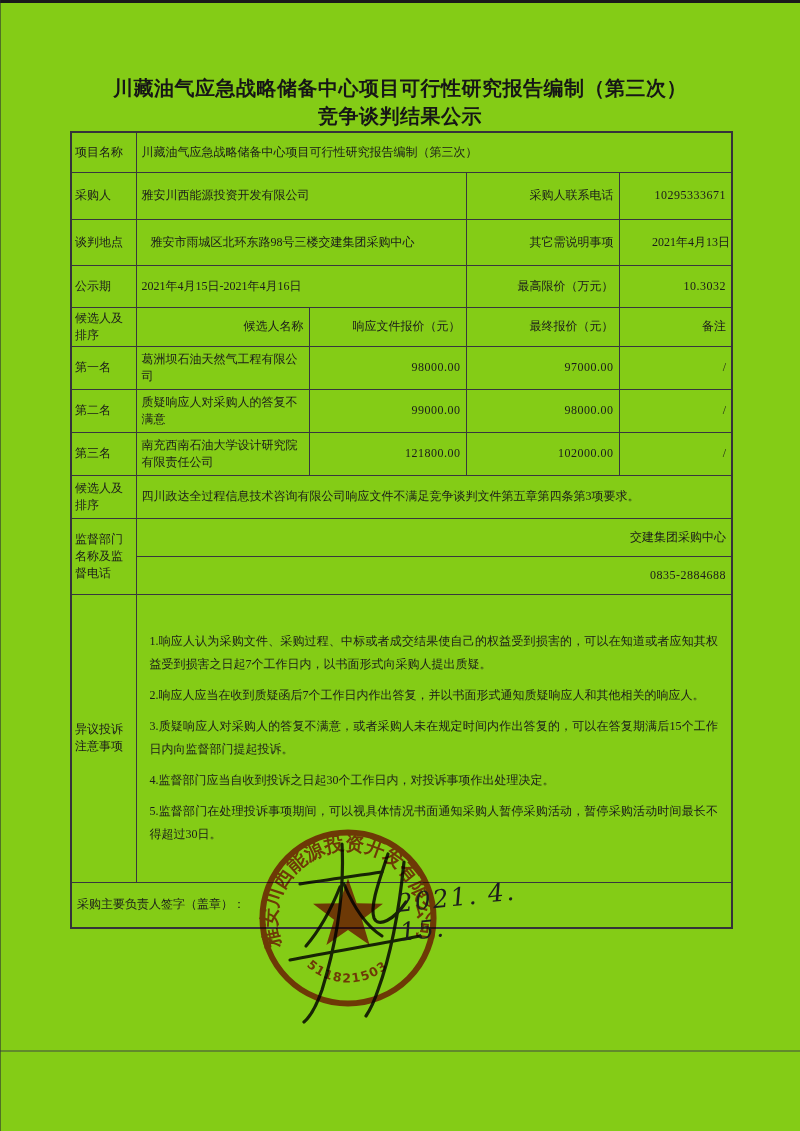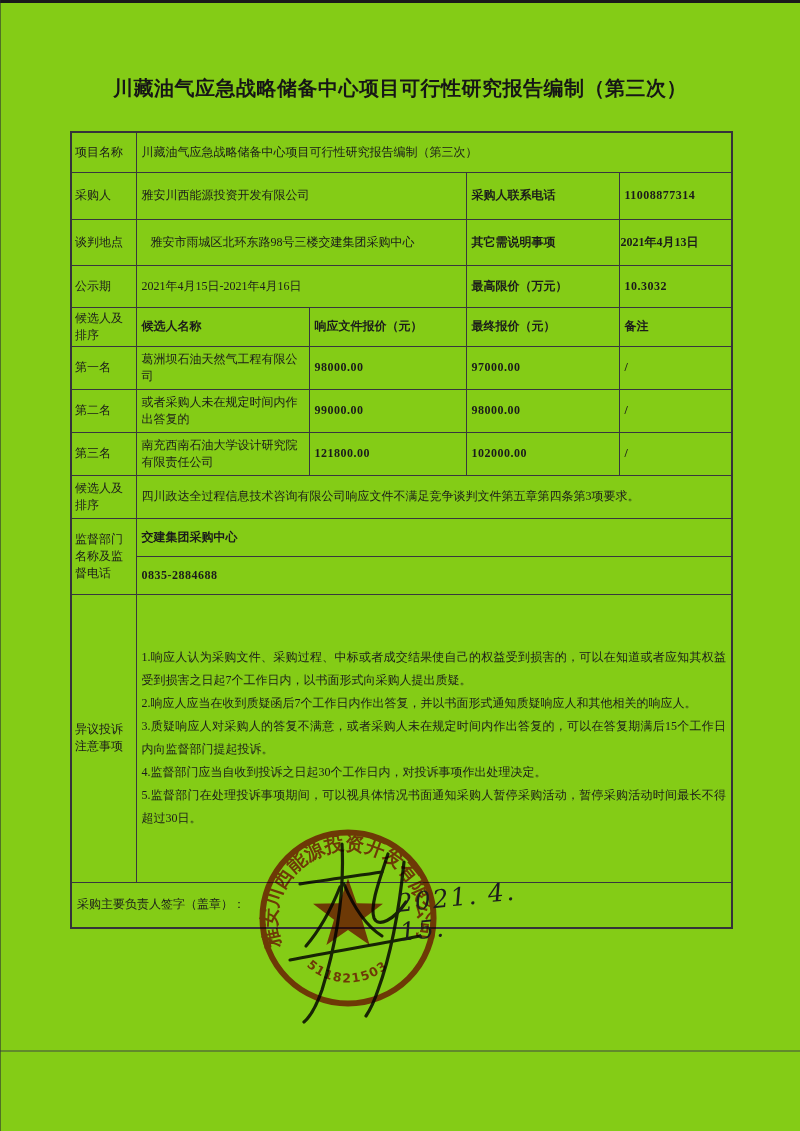--- a/index.html
+++ b/index.html
@@ -24,23 +24,23 @@
            font-size:20px; line-height:28px; letter-spacing:.5px; color:#161616; }
 
   table.main{
     position:absolute; left:70px; top:131px; width:661px;
     border-collapse:collapse; table-layout:fixed;
     border:2px solid #35343a;
     font-size:12px; color:#1b1b1b;
   }
   td{ border:1px solid #38373d; vertical-align:middle; padding:2px 5px; overflow:hidden; }
   td.lbl{ padding:2px 3px; }
-  .c{ text-align:left;font-weight:bold; }
+  .c{ text-align:right; }
   .num{ letter-spacing:.5px; }
-  .items p{ line-height:23px; margin:0; text-align:justify; }
+  .items p{ line-height:23px; margin:8px; text-align:justify; }
 
   
   .stamp{ position:absolute; left:256px; top:826px; width:184px; height:184px;
           mix-blend-mode:multiply; opacity:.92; }
   .signature{ position:absolute; left:270px; top:832px; width:190px; height:200px;
               mix-blend-mode:multiply; }
   .hand-date{
     position:absolute; left:398px; top:880px; width:170px;
     font-family:"DejaVu Serif","Liberation Serif",serif;
     font-style:italic; font-size:25px; letter-spacing:2px;
@@ -50,20 +50,21 @@
 </head>
 <body>
 
 <div class="page">
   <div class="scan-edge-top"></div>
   <div class="scan-edge-left"></div>
   <div class="scan-streak"></div>
 
   <div class="titles">
     <div>川藏油气应急战略储备中心项目可行性研究报告编制（第三次）</div>
+    <div>竞争谈判结果公示</div>
   </div>
 
   <table class="main">
     <colgroup>
       <col style="width:65px">
         <col style="width:173px">
         <col style="width:157px">
         <col style="width:153px">
         <col style="width:113px">
     </colgroup>
@@ -71,21 +72,21 @@
     <tbody>
         <tr style="height:40px">
       <td class="lbl">项目名称</td>
       <td colspan="4">川藏油气应急战略储备中心项目可行性研究报告编制（第三次）</td>
     </tr>
 
     <tr style="height:47px">
       <td class="lbl">采购人</td>
       <td colspan="2">雅安川西能源投资开发有限公司</td>
       <td class="c">采购人联系电话</td>
-      <td class="c num">11008877314</td>
+      <td class="c num">10295333671</td>
     </tr>
 
     <tr style="height:43px">
       <td class="lbl">谈判地点</td>
       <td colspan="2" style="padding:2px 14px">雅安市雨城区北环东路98号三楼交建集团采购中心</td>
       <td class="c">其它需说明事项</td>
       <td class="c" style="padding:14px 1px">2021年4月13日</td>
     </tr>
 
     <tr style="height:42px">
@@ -105,21 +106,21 @@
 
     <tr style="height:43px">
       <td class="lbl">第一名</td>
       <td>葛洲坝石油天然气工程有限公司</td>
       <td class="c num">98000.00</td>
       <td class="c num">97000.00</td>
       <td class="c">/</td>
     </tr>
     <tr style="height:43px">
       <td class="lbl">第二名</td>
-      <td>或者采购人未在规定时间内作出答复的</td>
+      <td>质疑响应人对采购人的答复不满意</td>
       <td class="c num">99000.00</td>
       <td class="c num">98000.00</td>
       <td class="c">/</td>
     </tr>
     <tr style="height:43px">
       <td class="lbl">第三名</td>
       <td>南充西南石油大学设计研究院有限责任公司</td>
       <td class="c num">121800.00</td>
       <td class="c num">102000.00</td>
       <td class="c">/</td>

